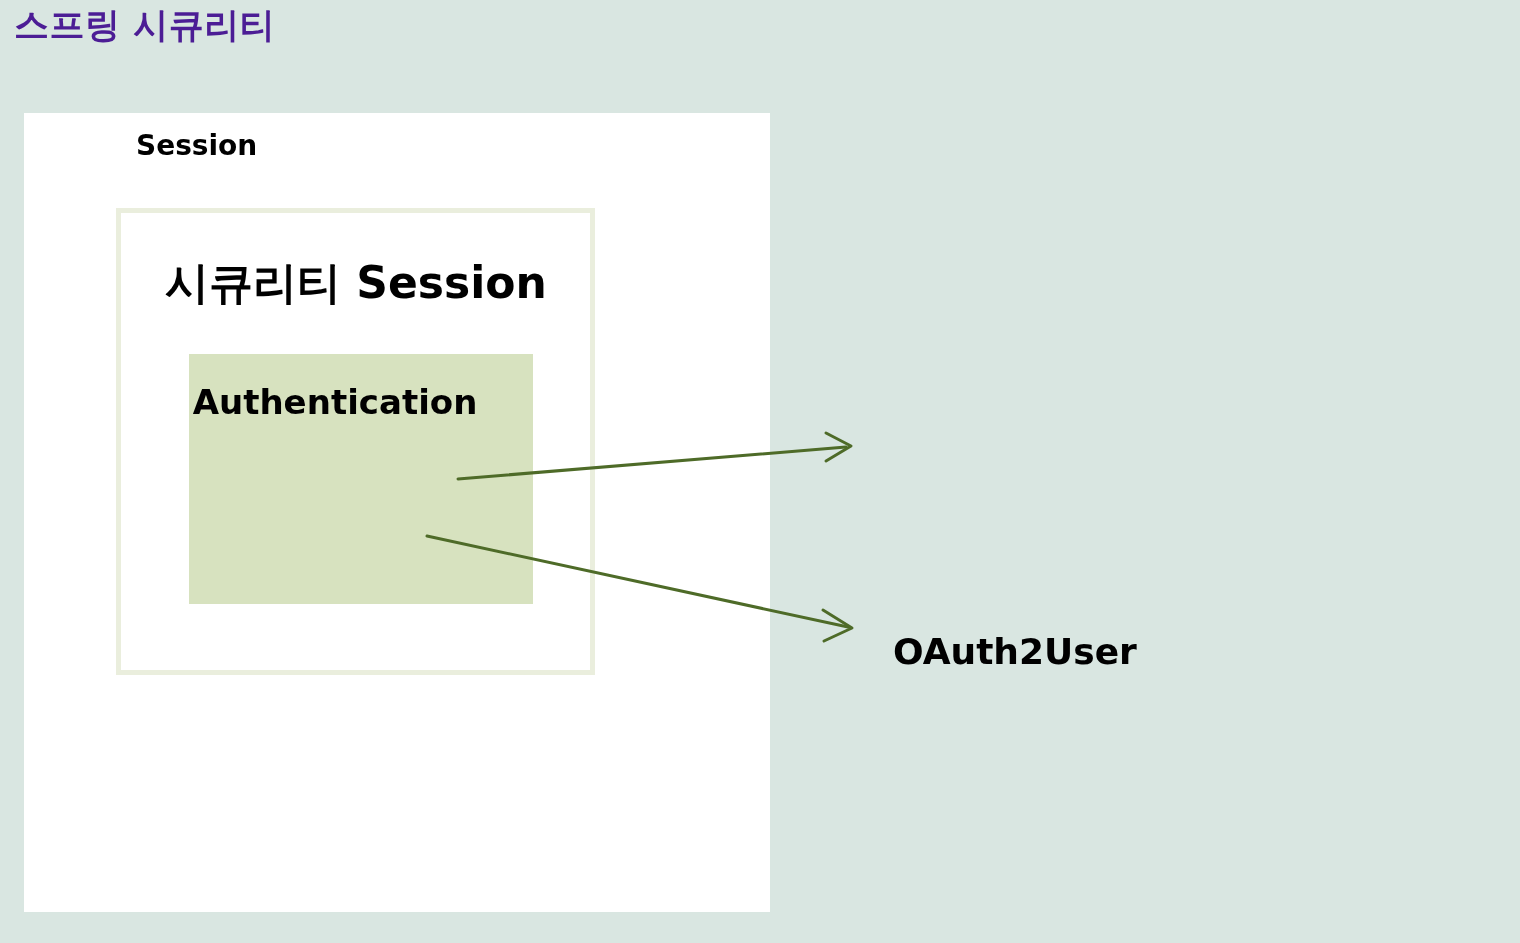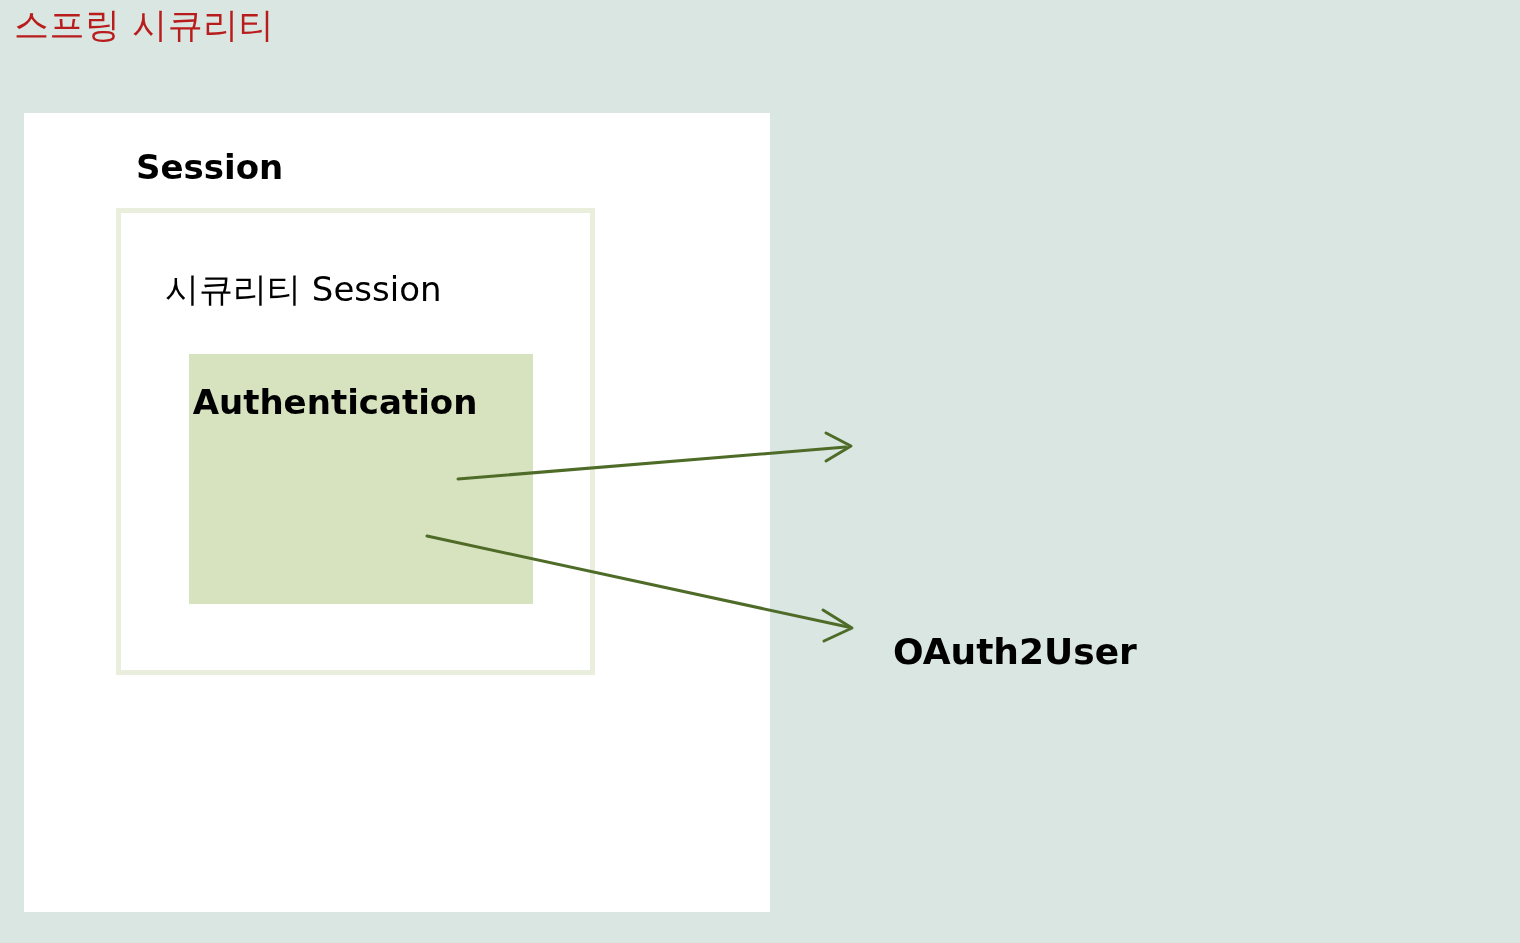--- a/index.html
+++ b/index.html
@@ -20,63 +20,63 @@
     left: 0; top: 0;
     width: 1520px;
     height: 943px;
   }
   
   .page-title {
     position: absolute;
     left: 14px;
     top: 4px;
     font-size: 35px;
-    font-weight: 400;
-    color: #b91c1c;
+    font-weight: 700;
+    color: #4c1d95;
     letter-spacing: 0.5px;
     white-space: nowrap;
     line-height: 1.25;
     text-align: center;
   }
   
   .session-box {
     position: absolute;
     left: 24px;
     top: 113px;
     width: 746px;
     height: 799px;
     background: #ffffff;
   }
   .session-label {
     position: absolute;
     left: 112px;
-    top: 34px;
-    font-size: 34px;
+    top: 16px;
+    font-size: 28px;
     font-weight: 600;
     color: #000000;
     white-space: nowrap;
     line-height: 1.2;
   }
   
   .security-session-box {
     position: absolute;
     left: 116px;
     top: 208px;
     width: 479px;
     height: 467px;
     background: #ffffff;
     border: 5px solid #eaeedd;
     box-sizing: border-box;
   }
   .security-session-label {
     position: absolute;
     left: 44px;
-    top: 56px;
-    font-size: 34px;
-    font-weight: 400;
+    top: 44px;
+    font-size: 44px;
+    font-weight: 700;
     color: #000000;
     white-space: nowrap;
     line-height: 1.2;
   }
   
   .authentication-box {
     position: absolute;
     left: 189px;
     top: 354px;
     width: 344px;

